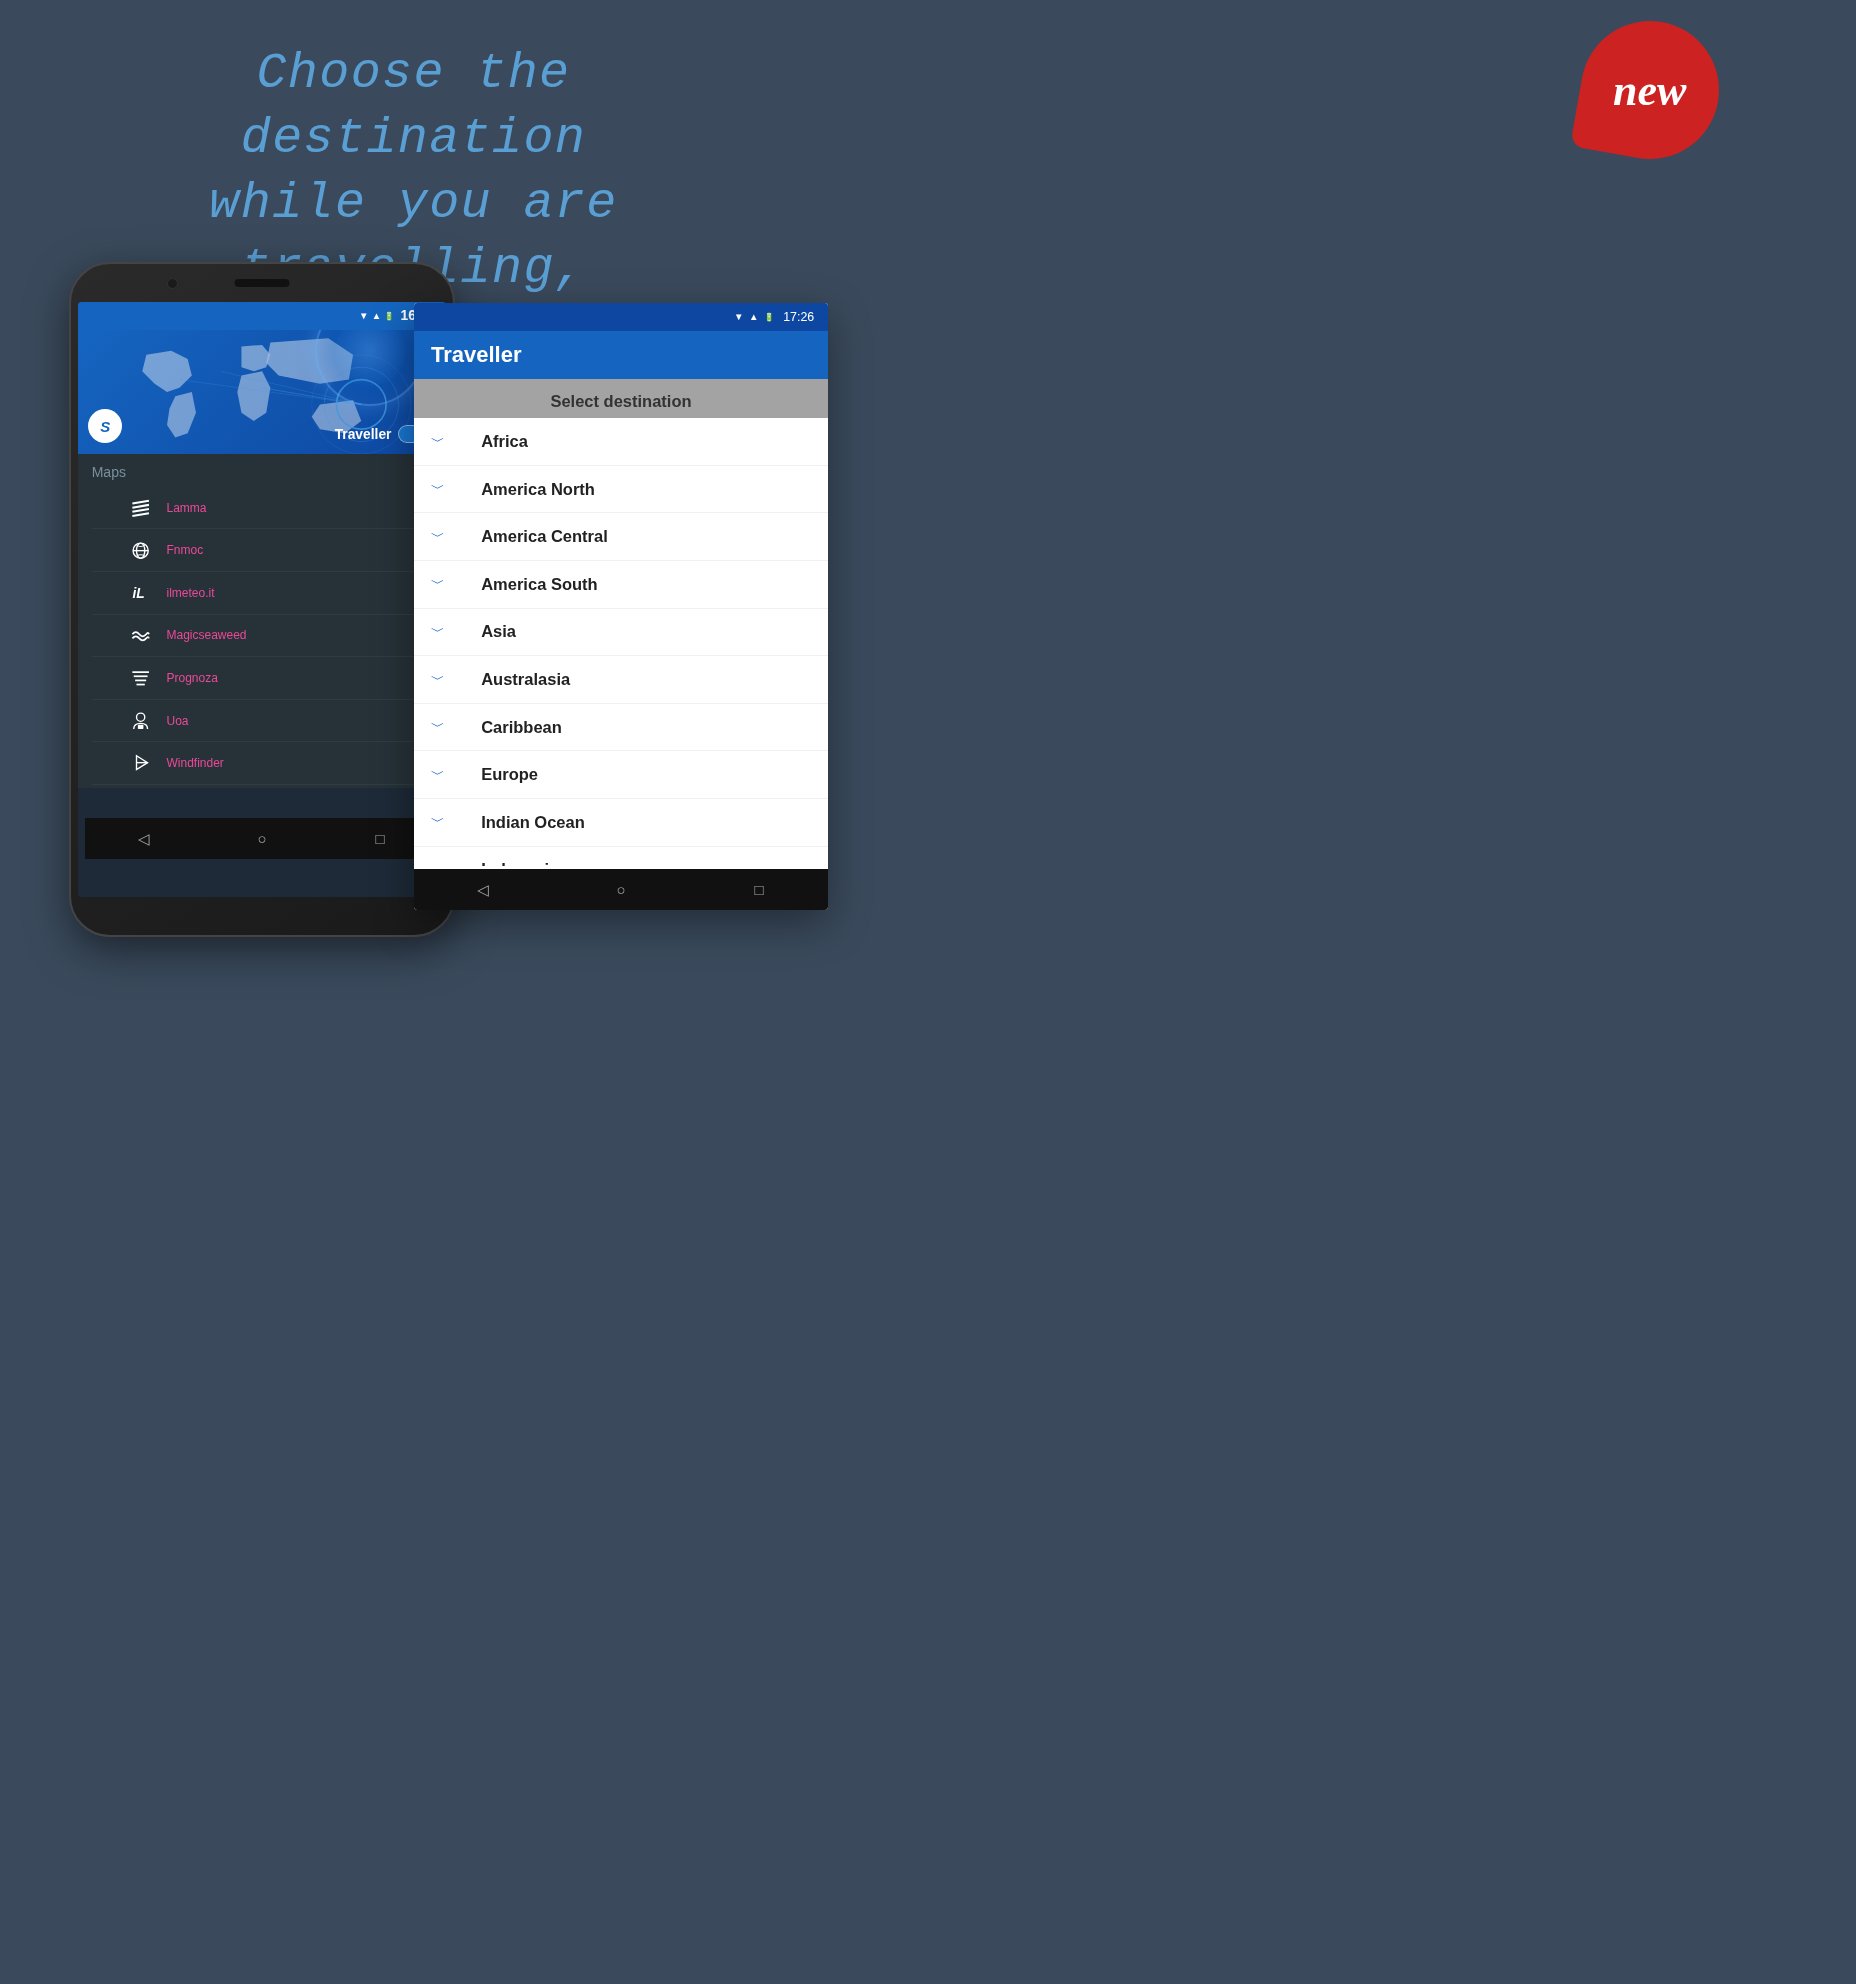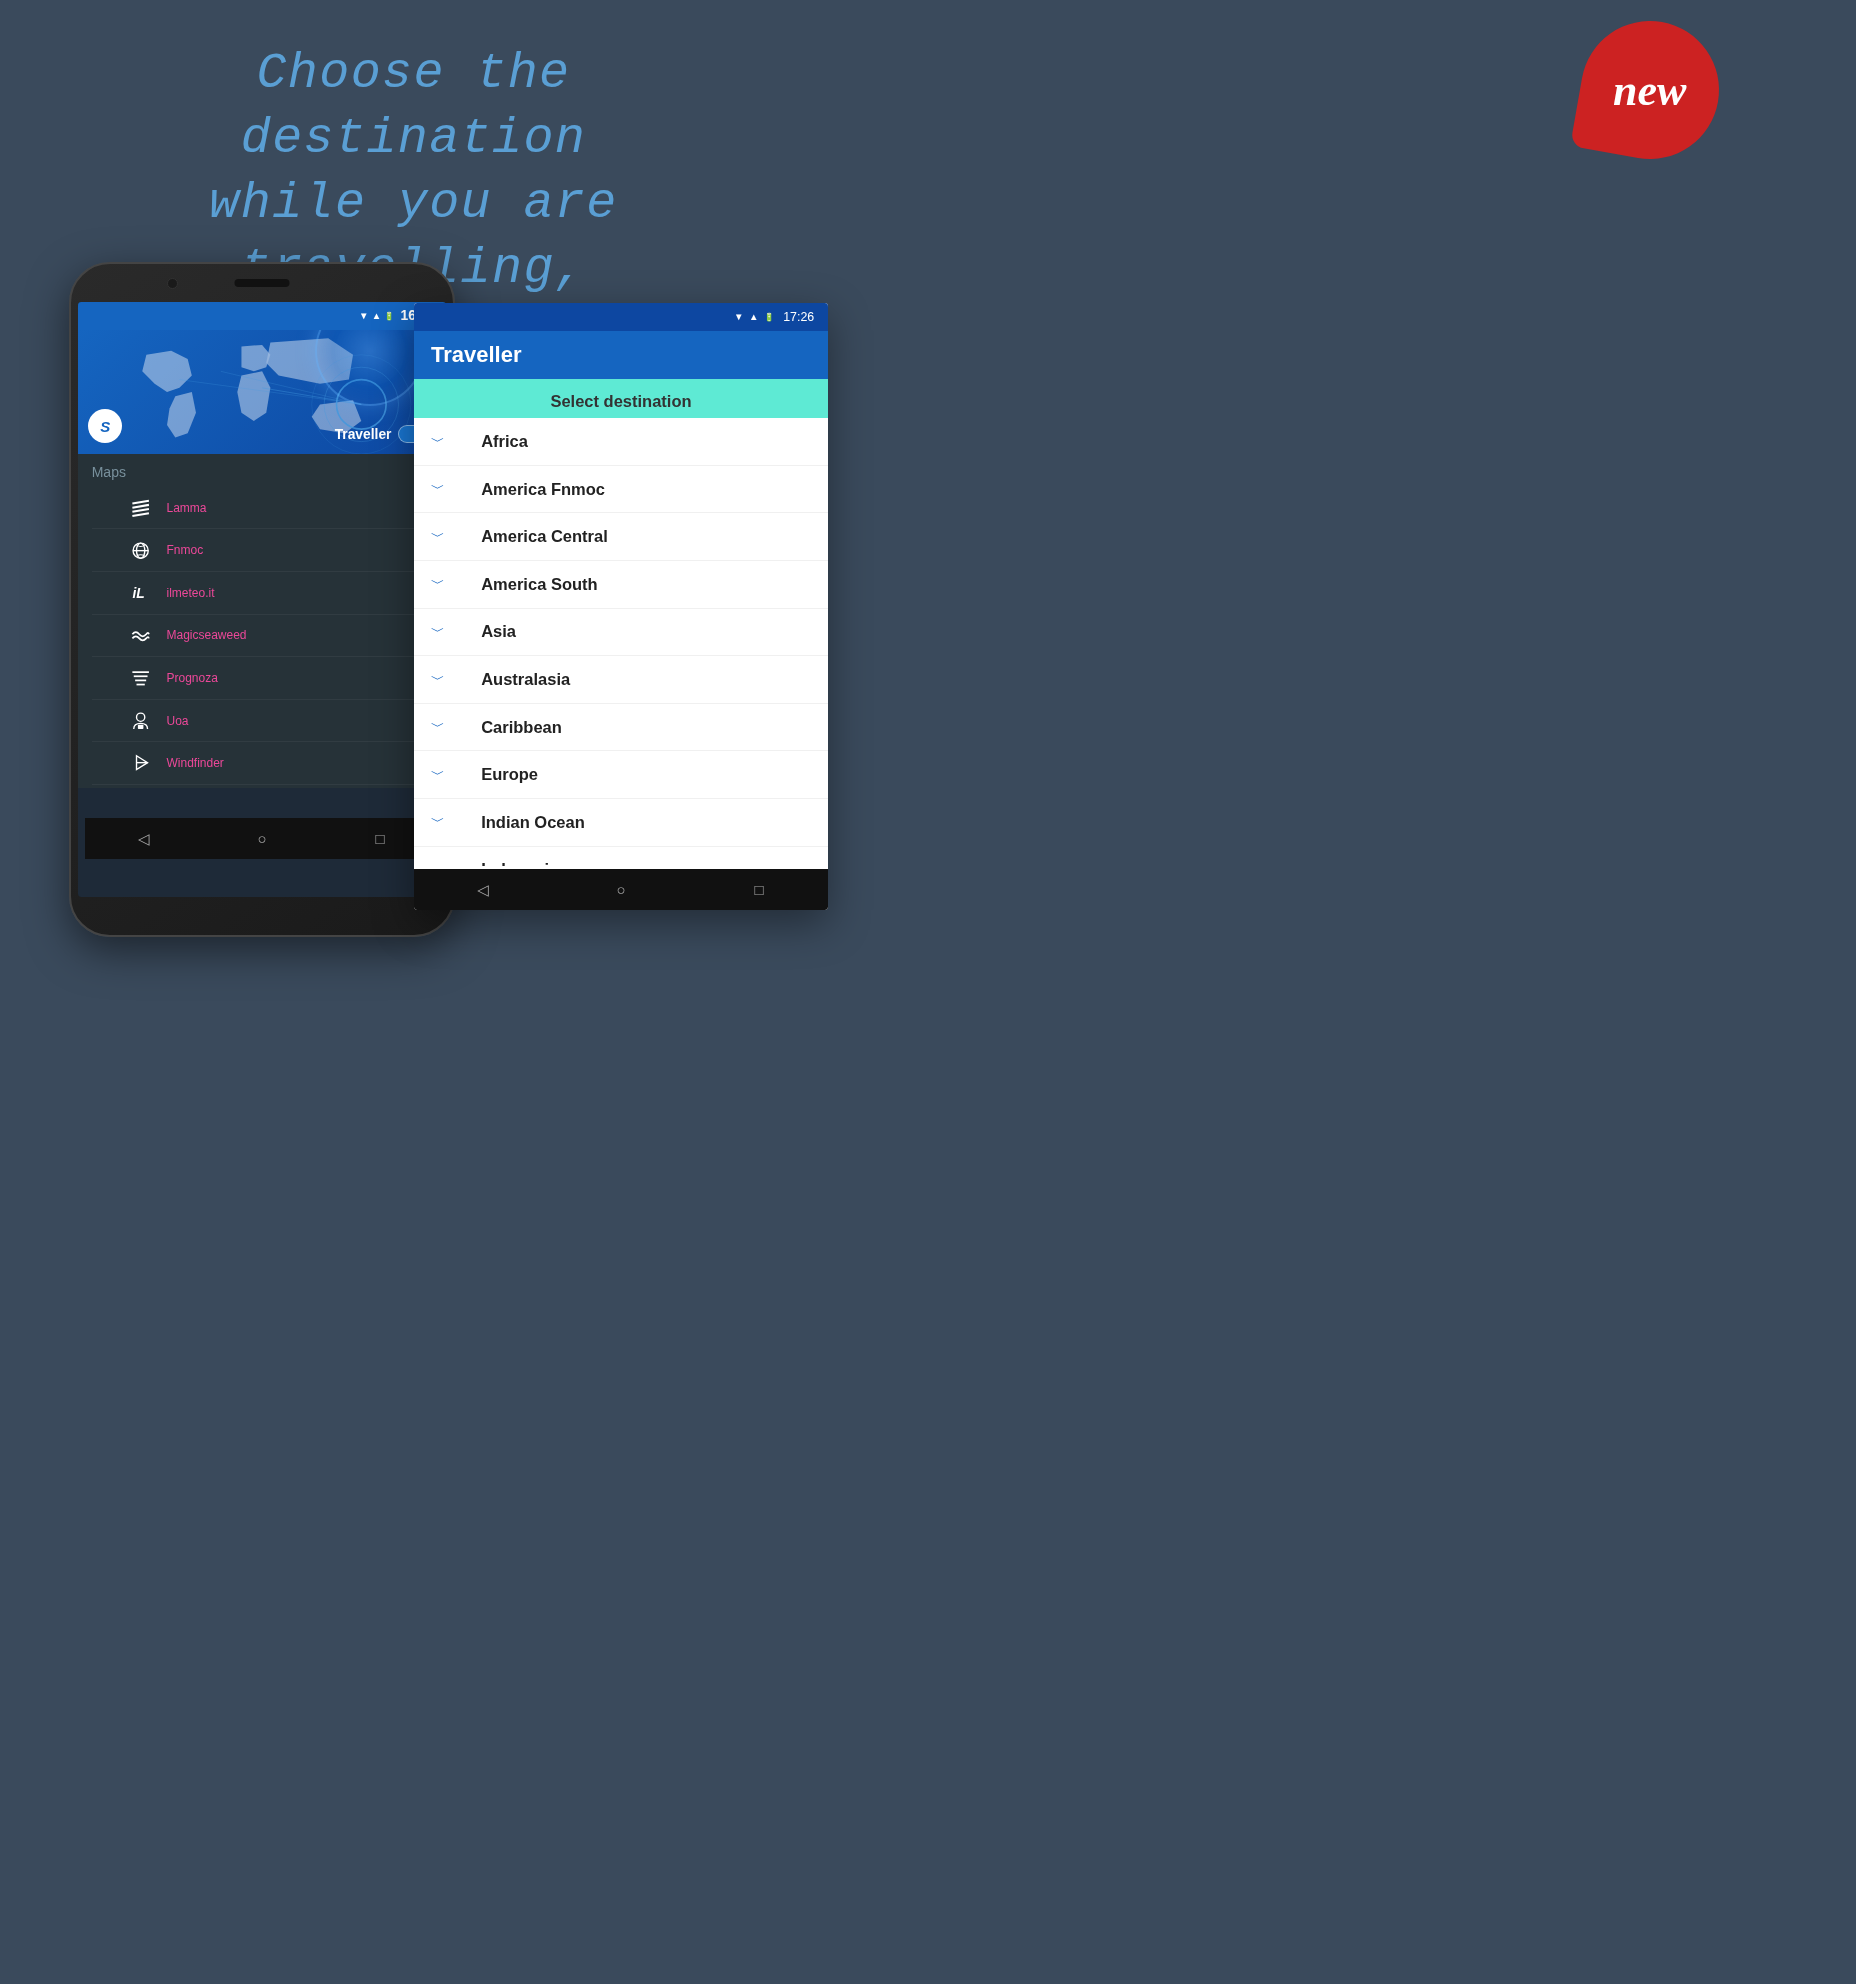--- a/index.html
+++ b/index.html
@@ -274,21 +274,21 @@
       padding: 0 17px;
     }
 
     .right-panel-title {
       color: white;
       font-size: 22px;
       font-weight: bold;
     }
 
     .right-panel-subtitle {
-      background: #5eead4;
+      background: #a3a3a3;
       padding: 13.8px 17px 6.9px 17px;
       text-align: center;
     }
 
     .right-panel-subtitle span {
       font-size: 16.5px;
       font-weight: bold;
       color: #333;
     }
 
@@ -532,21 +532,21 @@
 
   <div class="destination-list" style="height: calc(100% - 159px); overflow: hidden;">
 
     <div class="dest-item">
       <span class="dest-chevron">﹀</span>
       <span class="dest-label">Africa</span>
     </div>
 
     <div class="dest-item">
       <span class="dest-chevron">﹀</span>
-      <span class="dest-label">America Fnmoc</span>
+      <span class="dest-label">America North</span>
     </div>
 
     <div class="dest-item">
       <span class="dest-chevron">﹀</span>
       <span class="dest-label">America Central</span>
     </div>
 
     <div class="dest-item">
       <span class="dest-chevron">﹀</span>
       <span class="dest-label">America South</span>

